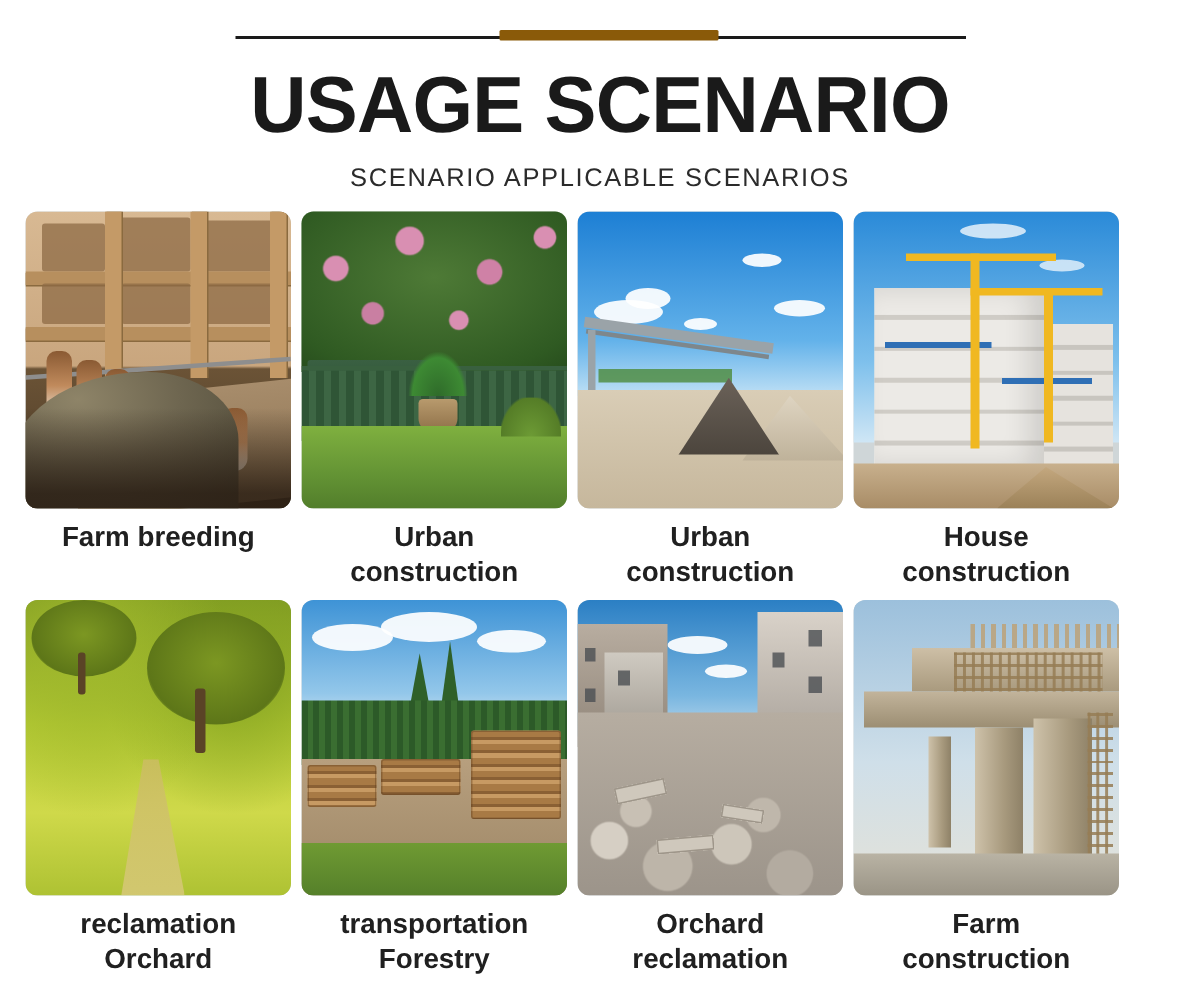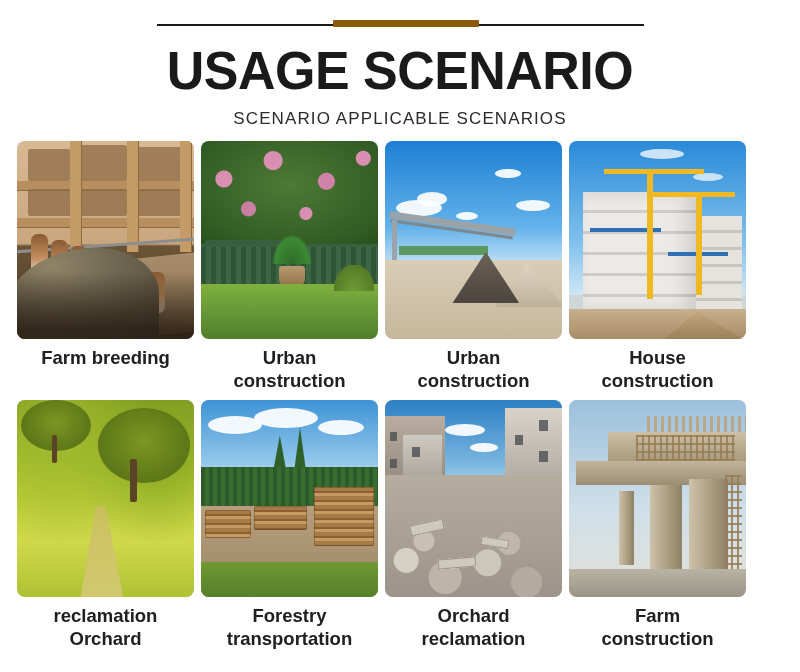--- a/index.html
+++ b/index.html
@@ -447,22 +447,22 @@
         <div class="lay for-pine" style="left:52%;top:14%;width:14px;height:26%"></div>
         <div class="lay for-forest"></div>
         <div class="lay for-ground"></div>
         <div class="lay for-logstack" style="left:2%;top:56%;width:26%;height:14%"></div>
         <div class="lay for-logstack" style="left:30%;top:54%;width:30%;height:12%"></div>
         <div class="lay for-logstack" style="right:2%;top:44%;width:34%;height:30%"></div>
         <div class="lay for-grass"></div>
       </div>
     </div>
     <div class="caption">
+      <div>transportation</div>
       <div>Forestry</div>
-      <div>transportation</div>
     </div>
   </div>
 
   <div class="card r2">
     <div class="thumb">
       <div class="scene">
         <div class="lay dem-sky"></div>
         <div class="lay cloud" style="left:34%;top:12%;width:40px;height:12px"></div>
         <div class="lay cloud" style="left:48%;top:22%;width:28px;height:9px"></div>
         <div class="lay dem-bldgL"></div>

